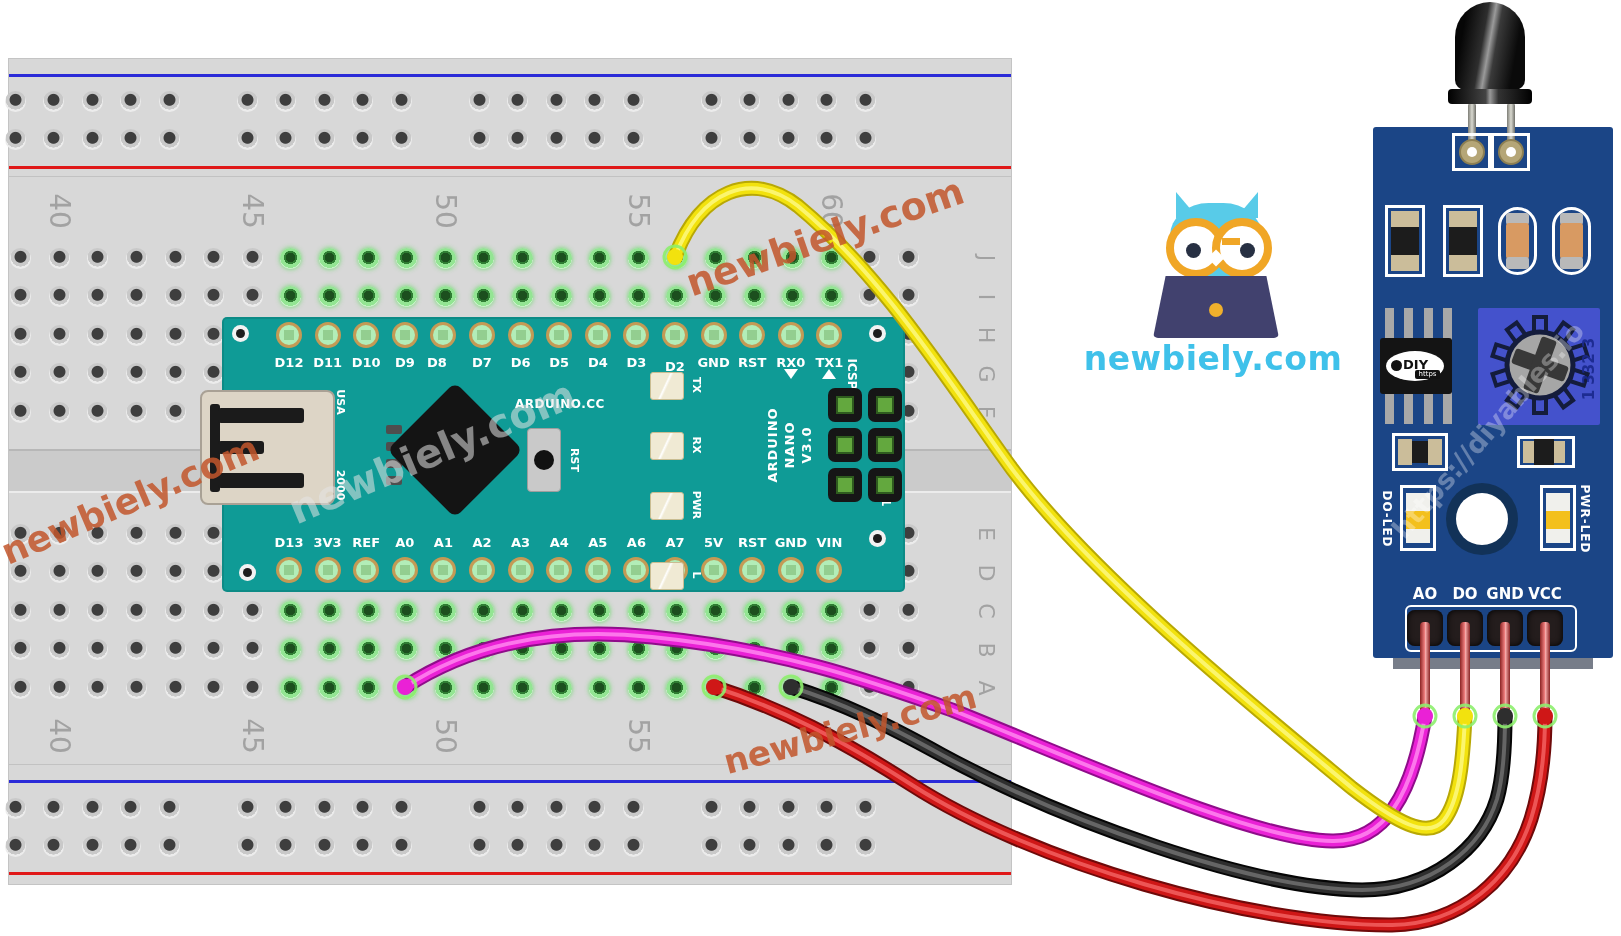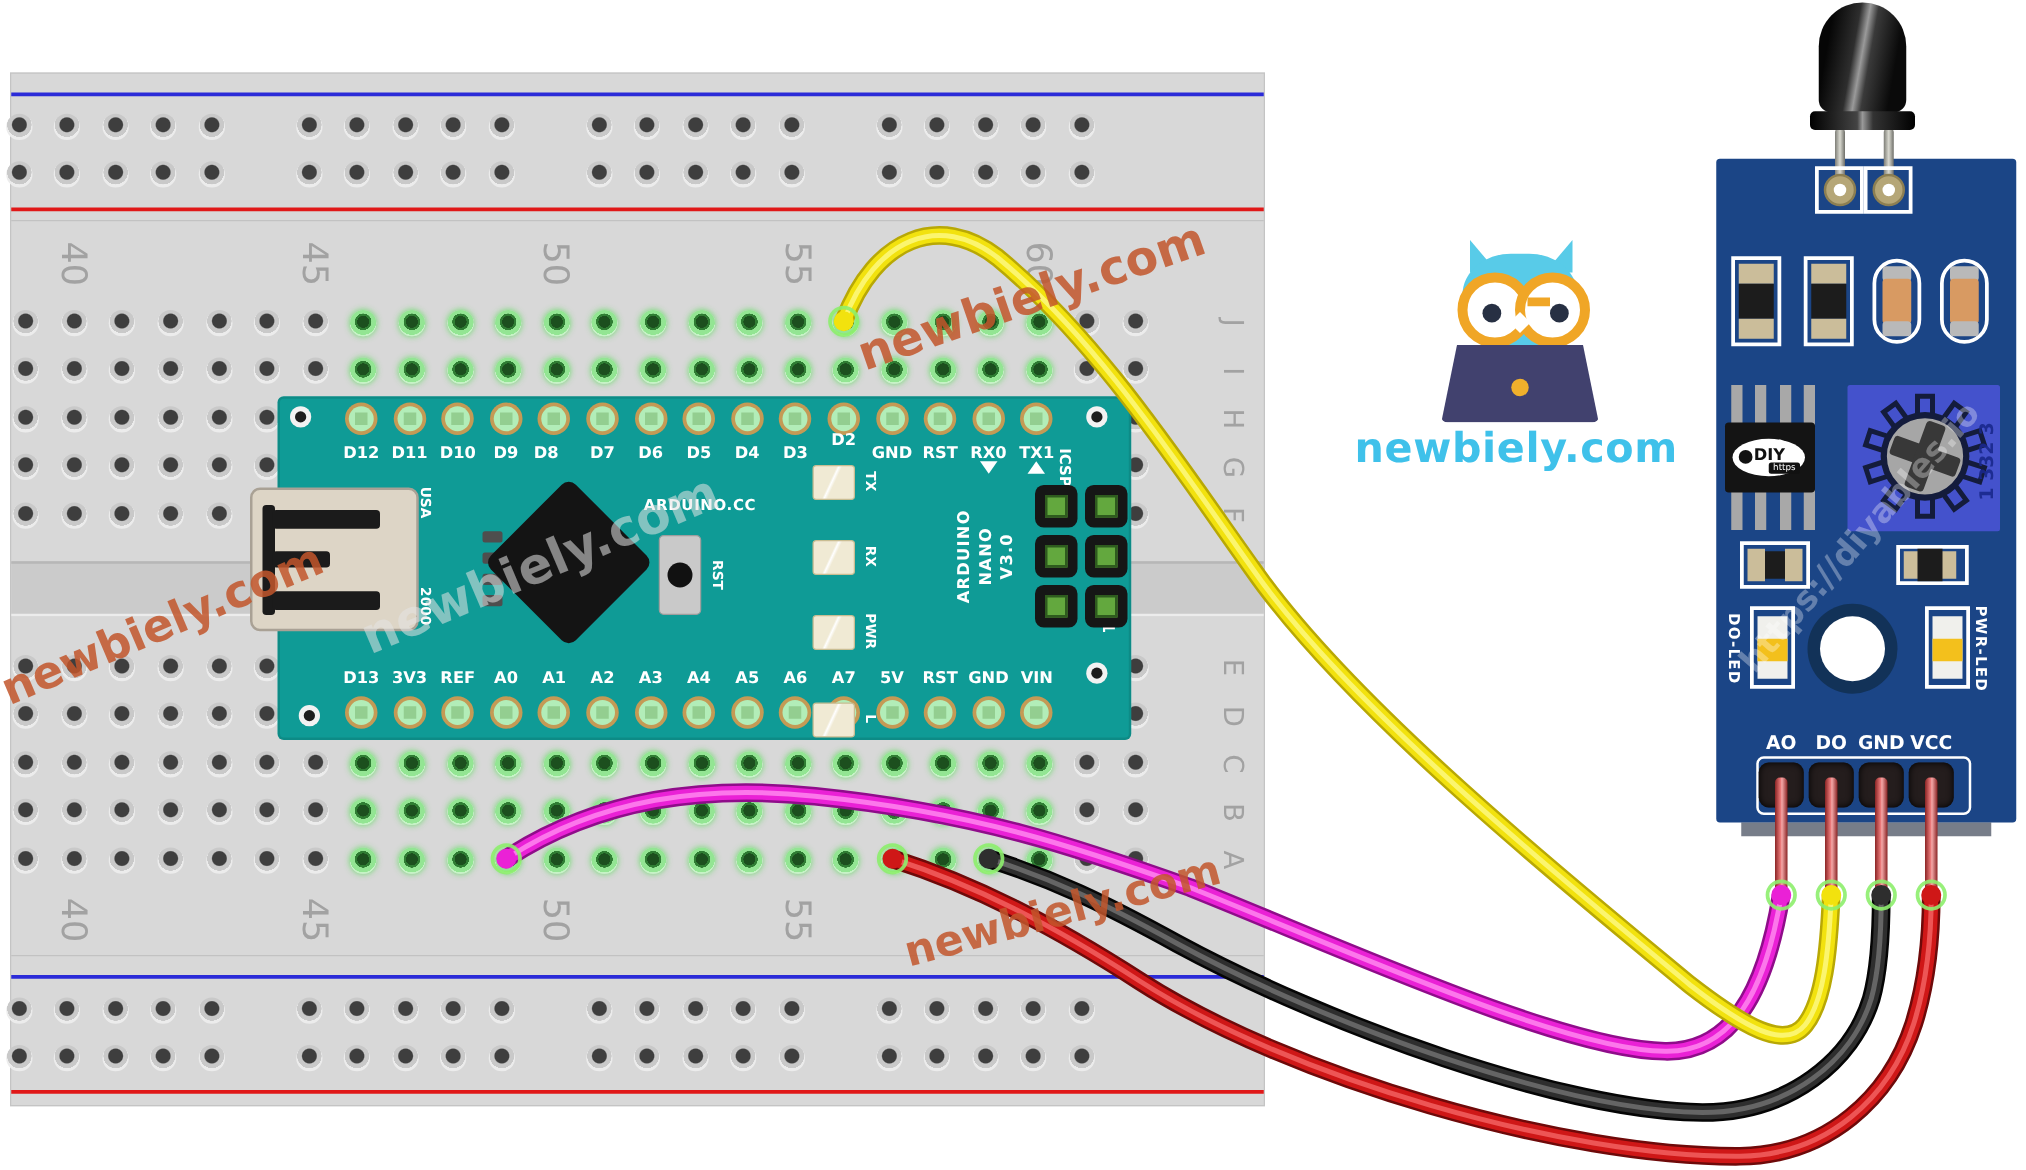--- a/index.html
+++ b/index.html
@@ -481,21 +481,21 @@
       <div class="pin-label" style="left: 260px; top: 38px;">D7</div>
       <div class="pad" style="left: 285.6px; top: 5px;"></div>
       <div class="pin-label" style="left: 298.6px; top: 38px;">D6</div>
       <div class="pad" style="left: 324.2px; top: 5px;"></div>
       <div class="pin-label" style="left: 337.2px; top: 38px;">D5</div>
       <div class="pad" style="left: 362.8px; top: 5px;"></div>
       <div class="pin-label" style="left: 375.8px; top: 38px;">D4</div>
       <div class="pad" style="left: 401.4px; top: 5px;"></div>
       <div class="pin-label" style="left: 414.4px; top: 38px;">D3</div>
       <div class="pad" style="left: 440px; top: 5px;"></div>
-      <div class="pin-label" style="left: 453px; top: 28px;">D2</div>
+      <div class="pin-label" style="left: 453px; top: 42px;">D2</div>
       <div class="pad" style="left: 478.6px; top: 5px;"></div>
       <div class="pin-label" style="left: 491.6px; top: 38px;">GND</div>
       <div class="pad" style="left: 517.2px; top: 5px;"></div>
       <div class="pin-label" style="left: 530.2px; top: 38px;">RST</div>
       <div class="pad" style="left: 555.8px; top: 5px;"></div>
       <div class="pin-label" style="left: 568.8px; top: 38px;">RX0</div>
       <div class="pad" style="left: 594.4px; top: 5px;"></div>
       <div class="pin-label" style="left: 607.4px; top: 38px;">TX1</div>
       <div class="pad" style="left: 54px; top: 240px;"></div>
       <div class="pin-label" style="left: 67px; top: 218px;">D13</div>

